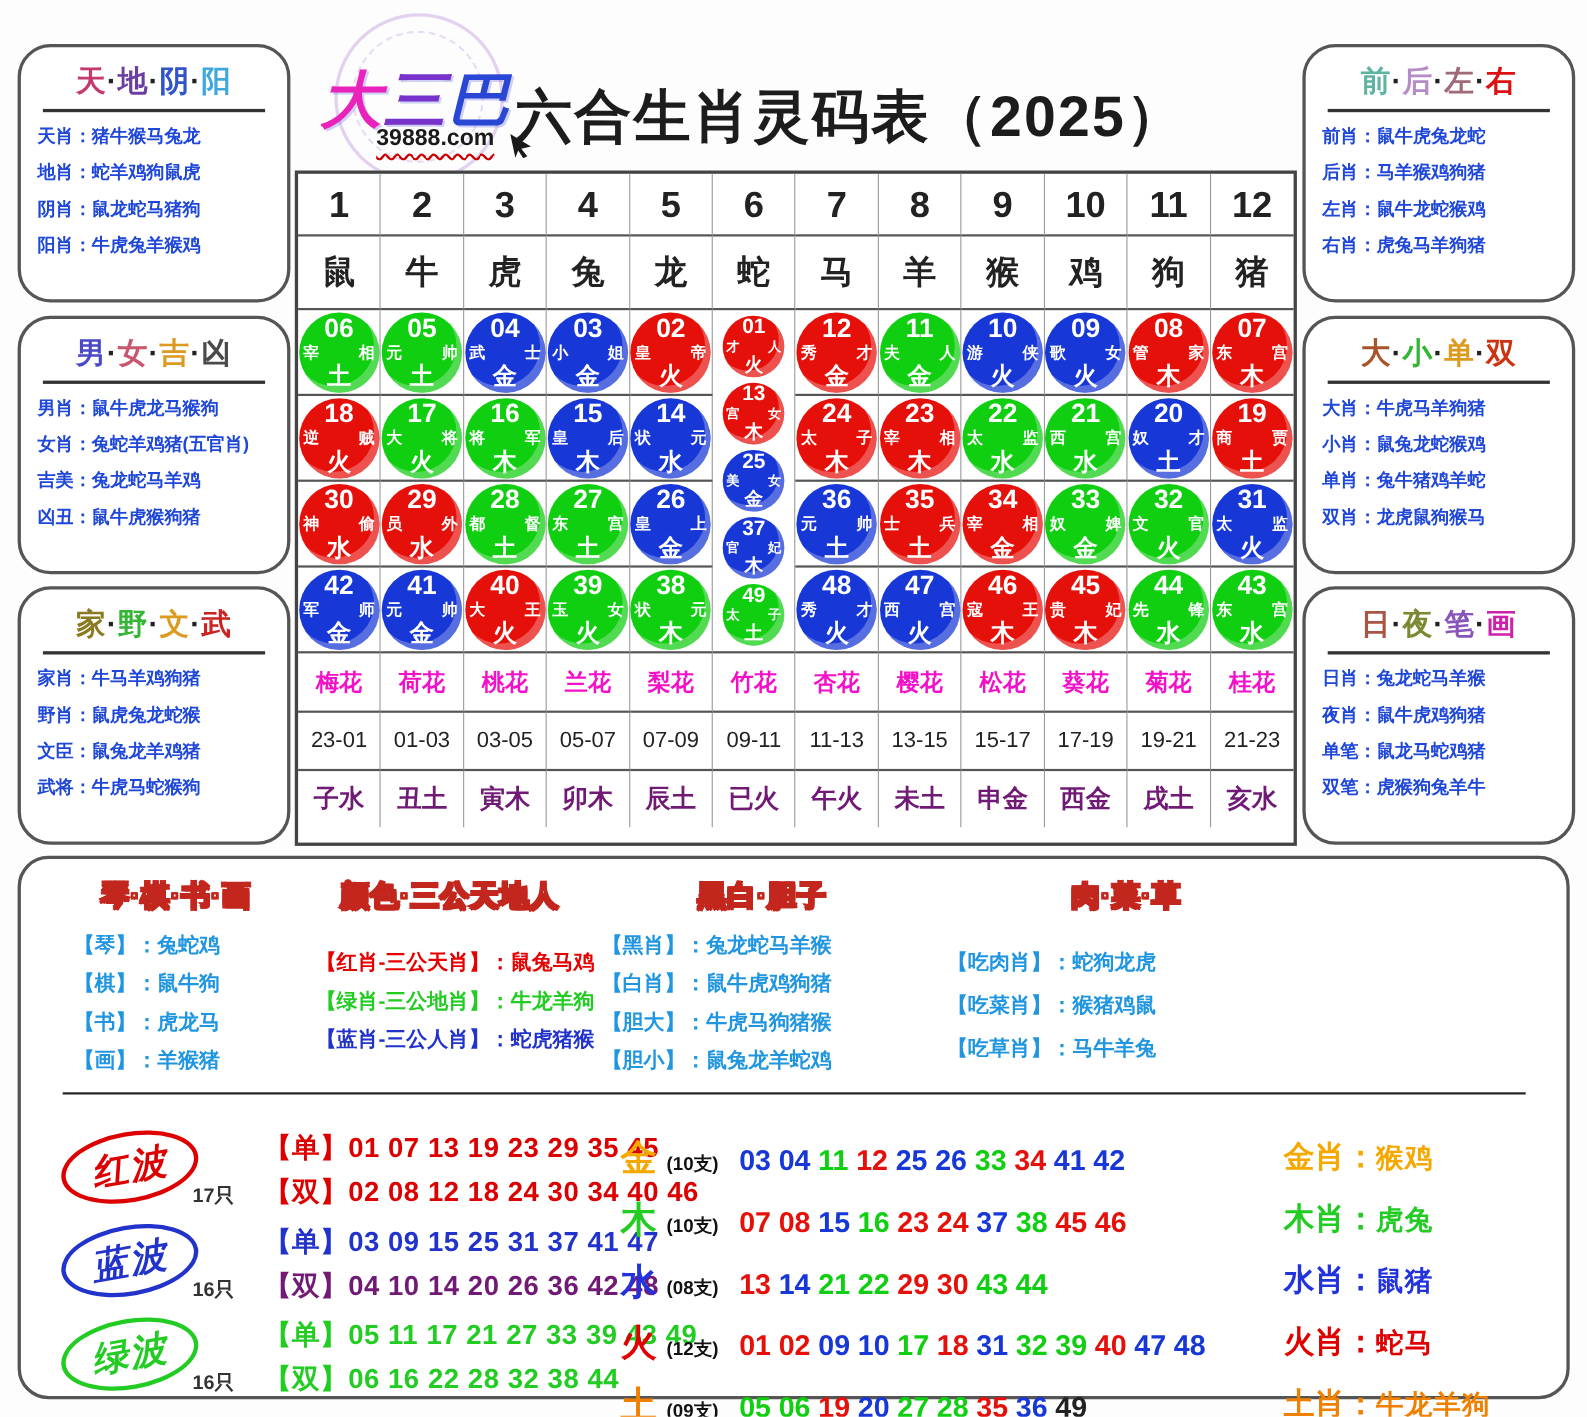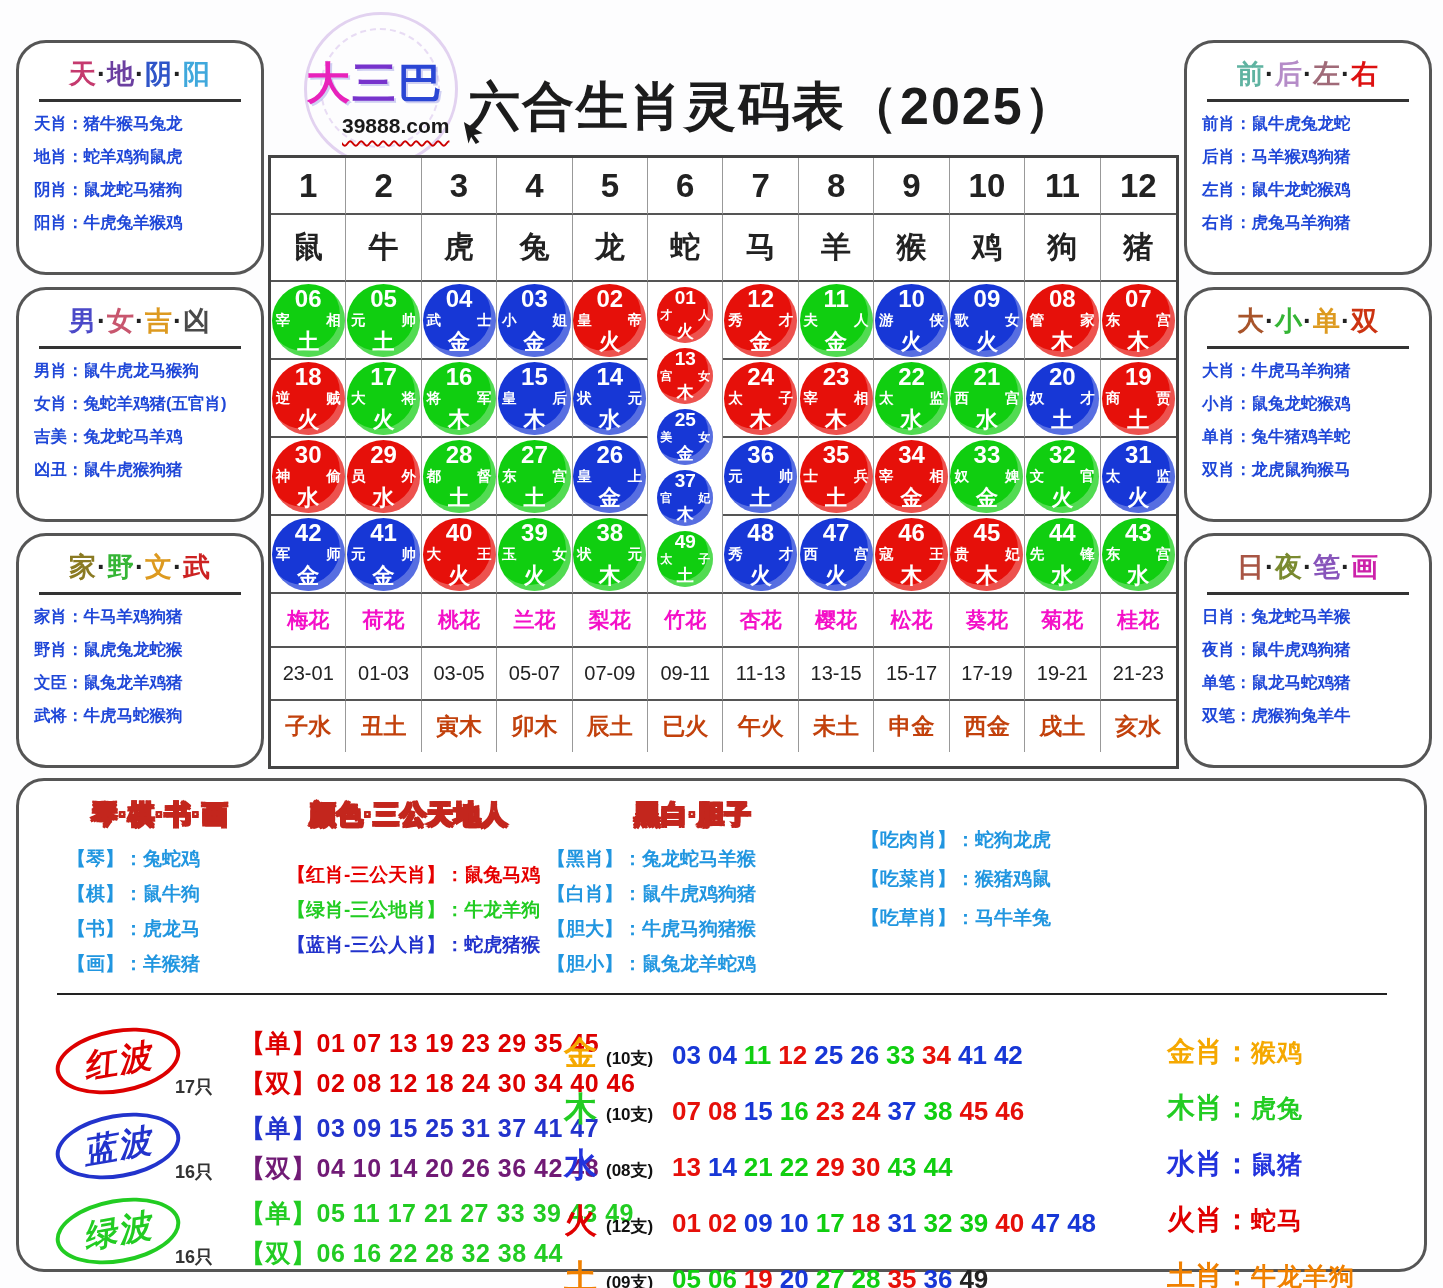--- a/index.html
+++ b/index.html
@@ -5,41 +5,41 @@
   html,body{margin:0;padding:0;}
   body{
     width:1443px;height:1288px;position:relative;background:#fdfdfe;
     font-family:"Liberation Sans","DejaVu Sans",sans-serif;
     -webkit-font-smoothing:antialiased;overflow:hidden;
   }
   
   .logo{position:absolute;left:286px;top:18px;width:200px;height:140px;}
   .logo-ring{position:absolute;left:18px;top:-6px;width:148px;height:148px;border:3px solid #e2d2f0;border-radius:50%;}
   .logo-ring2{position:absolute;left:34px;top:10px;width:116px;height:116px;border:2px dashed #e8dcf4;border-radius:50%;}
-  .logo-chars{position:absolute;left:20px;top:36px;font-size:44px;font-weight:900;letter-spacing:2px;text-shadow:2px 2px 0 rgba(120,120,220,.35);}
+  .logo-chars{position:absolute;left:5px;top:36px;font-size:56px;font-weight:900;letter-spacing:2px;text-shadow:2px 2px 0 rgba(120,120,220,.35);font-style:italic;}
   .logo-domain{position:absolute;left:56px;top:96px;font-size:21px;font-weight:bold;color:#1a1a1a;text-decoration:underline wavy #cc0000 2px;text-underline-offset:7px;cursor:pointer;}
   .cursor-arrow{position:absolute;left:176px;top:100px;}
   .main-title{position:absolute;left:468px;top:72px;margin:0;font-size:52px;font-weight:900;color:#1c1c1c;letter-spacing:2px;white-space:nowrap;}
   
   .panel{position:absolute;width:248px;height:235px;background:#fff;border:3px solid #555;border-radius:30px;box-sizing:border-box;}
   .panel-title{text-align:center;font-size:27px;font-weight:900;margin-top:13px;letter-spacing:1px;}
   .panel-title .dot{color:#222;font-weight:900;}
   .panel-hr{border-top:3px solid #333;margin:7px 20px 4px;}
   .panel-line{font-size:16.5px;font-weight:bold;color:#1f47d8;margin:11px 0 0 15px;white-space:nowrap;}
   
   .ztable{position:absolute;left:268px;top:155px;width:911px;height:614px;background:#fff;border:3px solid #444;box-sizing:border-box;
     display:grid;grid-template-columns:repeat(12,1fr);grid-template-rows:57px 67px 78px 78px 78px 78px 54px 53px 51px;}
   .cell{border-right:1.5px solid #999;border-bottom:2px solid #555;display:flex;align-items:center;justify-content:center;box-sizing:border-box;}
   .cell.lastcol{border-right:none;}
   .cell.lastrow{border-bottom:none;}
   .num-cell{font-size:33px;font-weight:bold;color:#222;}
   .zod-cell{font-size:30px;font-weight:900;color:#222;}
   .flower-cell{font-size:21px;font-weight:600;color:#f410c8;}
   .time-cell{font-size:20px;font-weight:500;color:#222;}
-  .branch-cell{font-size:23px;font-weight:900;color:#c2410c;}
+  .branch-cell{font-size:23px;font-weight:900;color:#701a75;}
   .snake-cell{flex-direction:column;justify-content:space-evenly;}
   
   .ball{position:relative;border-radius:50%;color:#fff;font-weight:900;box-shadow:inset -5px -6px 0 rgba(255,255,255,.28);flex:0 0 auto;}
   .ball.big{width:73px;height:73px;}
   .ball.small{width:56px;height:56px;}
   .ball .bn{position:absolute;top:1px;left:0;width:100%;text-align:center;font-size:24px;}
   .ball .bl{position:absolute;left:4px;top:27px;font-size:14.5px;}
   .ball .br{position:absolute;right:4px;top:27px;font-size:14.5px;}
   .ball .be{position:absolute;bottom:0;left:0;width:100%;text-align:center;font-size:22px;}
   .ball.small .bn{font-size:19px;top:0;}
@@ -622,20 +622,21 @@
       <div class="group">
         <div class="gtitle">黑白·胆子</div>
         <div class="glines">
           <div class="gline"><span>【黑肖】：</span><span>兔龙蛇马羊猴</span></div>
           <div class="gline"><span>【白肖】：</span><span>鼠牛虎鸡狗猪</span></div>
           <div class="gline"><span>【胆大】：</span><span>牛虎马狗猪猴</span></div>
           <div class="gline"><span>【胆小】：</span><span>鼠兔龙羊蛇鸡</span></div>
         </div>
       </div>
       <div class="group offset3">
+        <div class="gtitle">肉·菜·草</div>
         <div class="glines">
           <div class="gline"><span>【吃肉肖】：</span><span>蛇狗龙虎</span></div>
           <div class="gline"><span>【吃菜肖】：</span><span>猴猪鸡鼠</span></div>
           <div class="gline"><span>【吃草肖】：</span><span>马牛羊兔</span></div>
         </div>
       </div>
     </div>
   <div class="bdivider"></div>
   <div class="waves" id="waves">
       <div class="wave-row">

